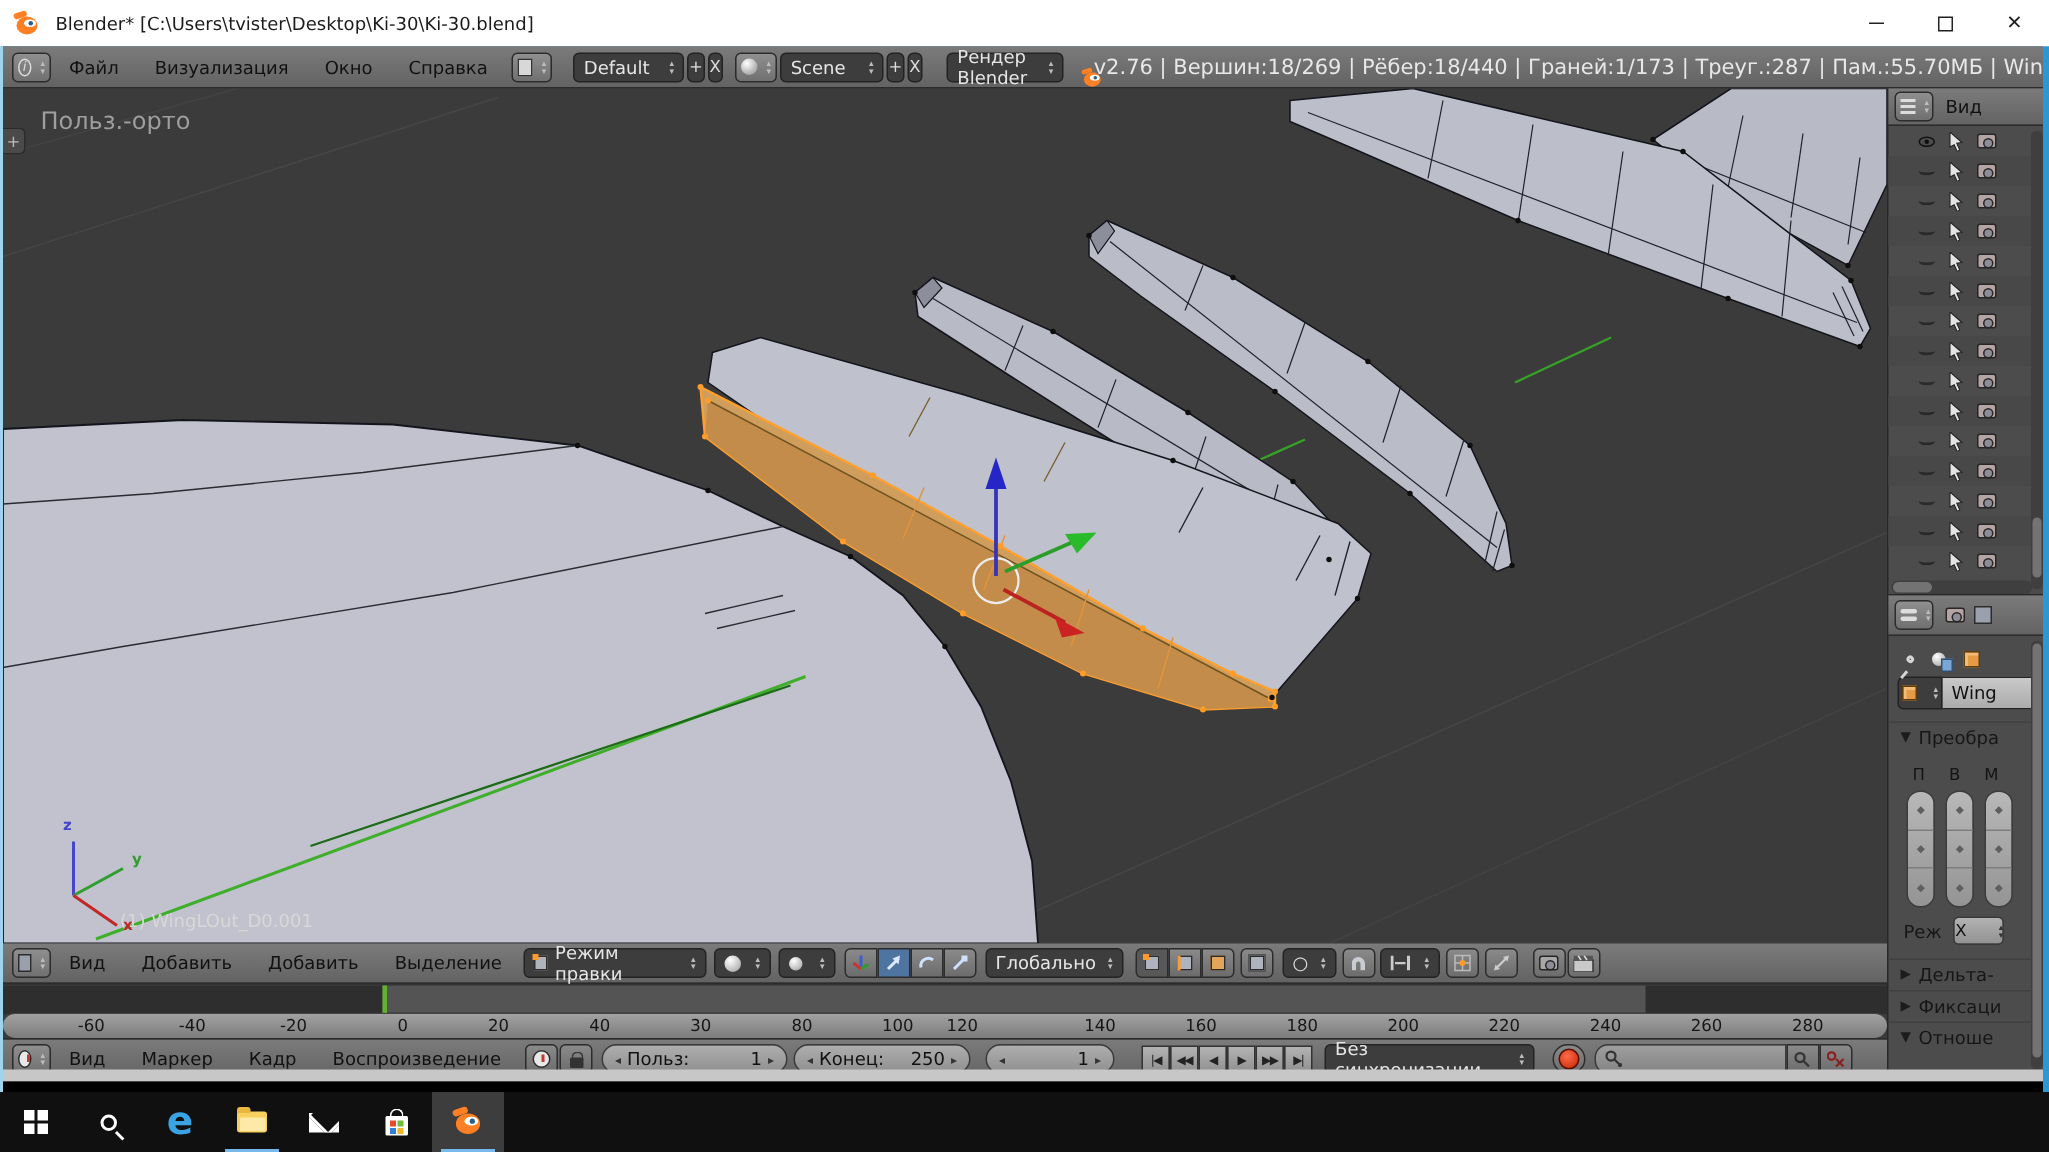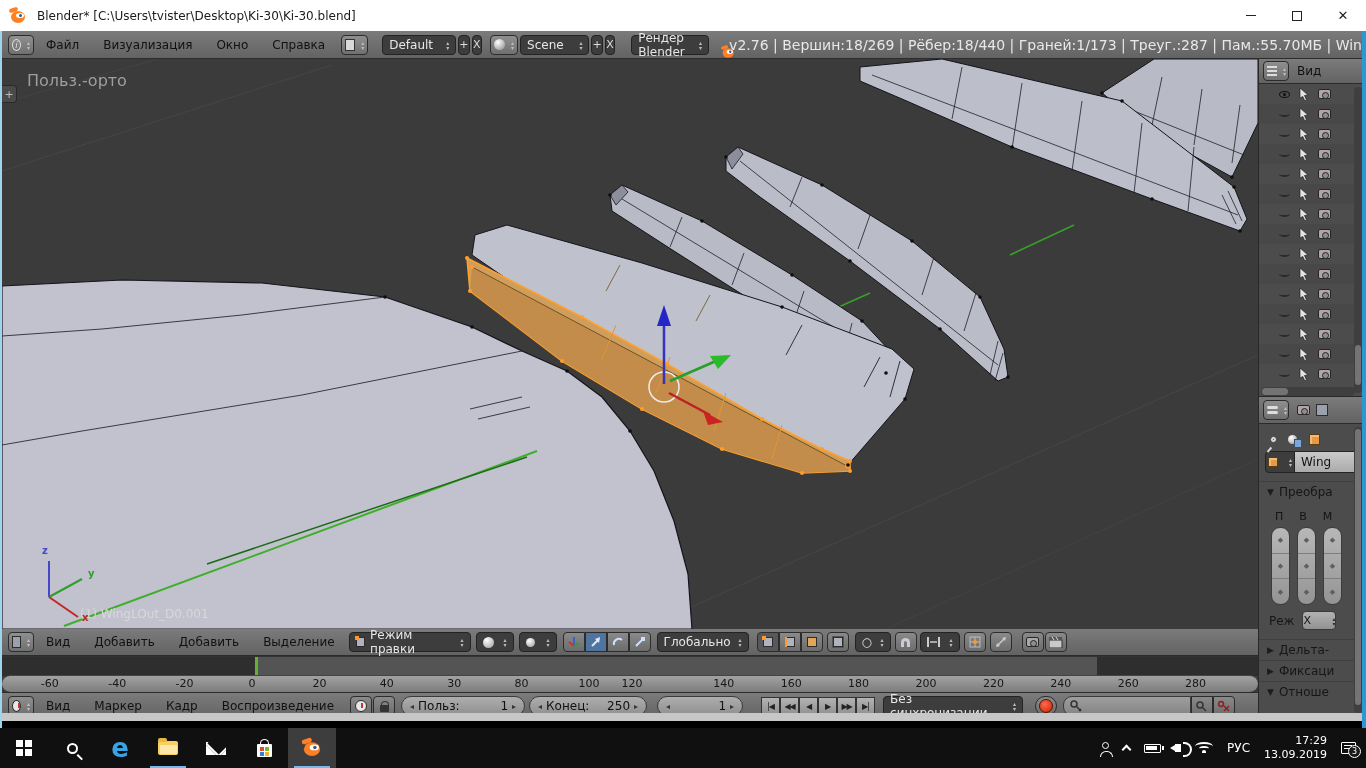--- a/index.html
+++ b/index.html
@@ -63,21 +63,21 @@
   .cubeicon.e::after { content:""; position:absolute; left:-1px; top:-1px; width:2px; height:10px; background:#ff9a2a; }
   .cubeicon.f { background:#e3a659; }
   .sphere { width:11px; height:11px; border-radius:50%; background:radial-gradient(circle at 35% 30%, #fff, #9a9a9a); }
   .magnet { width:9px; height:9px; border:3px solid #c9cdd3; border-bottom:none; border-radius:6px 6px 0 0; }
 
   
   #tl-track { position:absolute; left:0; top:625px; width:1256px; height:19px; background:#545454; border-top:1px solid #333; }
   .tl-shade { position:absolute; top:0; height:19px; background:#2e2e2e; }
   #cur-frame { position:absolute; top:0; width:3px; height:19px; background:#62b132; }
   #tl-ruler { position:absolute; left:0; top:644px; width:1256px; height:17px; background:linear-gradient(#a2a2a2,#7c7c7c); border-top:1px solid #444; border-radius:9px; }
-  .tick-lbl { position:absolute; top:1px; width:40px; text-align:center; font-size:11px; color:#161616; }
+  .tick-lbl { position:absolute; top:1px; width:40px; text-align:right; font-size:11px; color:#161616; }
   #tl-hdr { position:absolute; left:0; top:661px; width:1256px; height:28px; border-top:1px solid #2c2c2c; }
   .pb-btn { width:19px; height:19px; background:linear-gradient(#b3b3b3,#8f8f8f); border:1px solid #333; color:#222; font-size:8px; display:flex; align-items:center; justify-content:center; letter-spacing:-1px; }
   .rec { width:14px; height:14px; border-radius:50%; background:radial-gradient(circle at 40% 35%, #ff6a4a, #c62500); border:1px solid #5a1000; }
   .keyfield { background:linear-gradient(#9e9e9e,#848484); border:1px solid #3a3a3a; border-radius:9px 0 0 9px; height:20px; width:128px; display:flex; align-items:center; padding:0 6px; }
   .clockico { width:12px; height:12px; border-radius:50%; border:1.5px solid #2d2d2d; position:relative; background:#e8e8e8; }
   .clockico::after { content:""; position:absolute; left:5px; top:2px; width:1.5px; height:5px; background:#c33; }
   .lockico { width:9px; height:7px; background:#333; border-radius:1px; position:relative; margin-top:4px; }
   .lockico::before { content:""; position:absolute; left:1.5px; top:-4px; width:6px; height:5px; border:1.5px solid #333; border-bottom:none; border-radius:4px 4px 0 0; }
 
   
@@ -878,37 +878,14 @@
       </span>
     </div>
     <div class="tb-app open active">
       <span class="blogo blogo-task" style="position:relative;width:18px;height:18px;display:inline-block">
           <span class="tail"></span>
           <span class="ring"></span>
           <span class="eye"></span>
           <span class="pup"></span>
         </span>
     </div>
-    <div id="tray">
-      <span class="personico"></span>
-      <span class="chev"></span>
-      <span class="battico">
-          <i></i>
-        </span>
-      <span class="spkico"></span>
-      <span class="wifiico">
-        <span style="left:0;top:0;width:18px;height:9px"></span>
-        <span style="left:4px;top:4px;width:10px;height:5px"></span>
-        <span style="left:7px;top:8px;width:4px;height:3px;border-top-width:3px"></span>
-      </span>
-      <span class="tray-lang">РУС</span>
-      <div class="tray-clock">
-        <div>17:29</div>
-        <div>13.09.2019</div>
-      </div>
-      <span class="notifico">
-        <i style="top:2px"></i>
-          <i style="top:5px"></i>
-        <span class="badge">3</span>
-      </span>
-    </div>
   </div>
 </div>
 
 </body></html>

